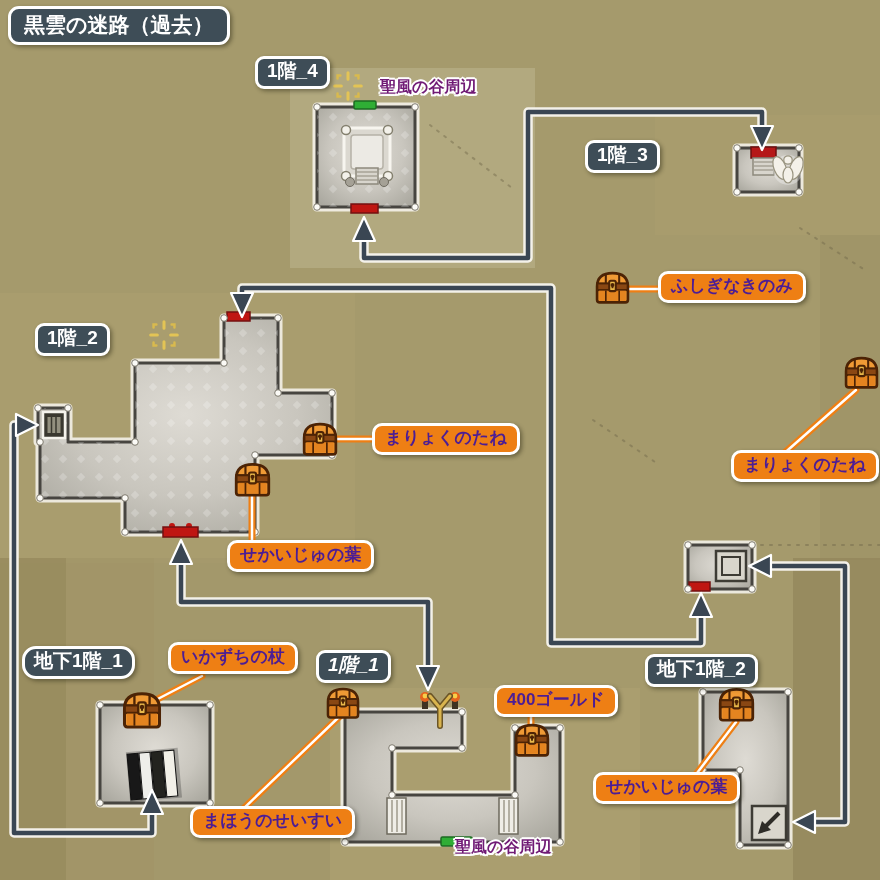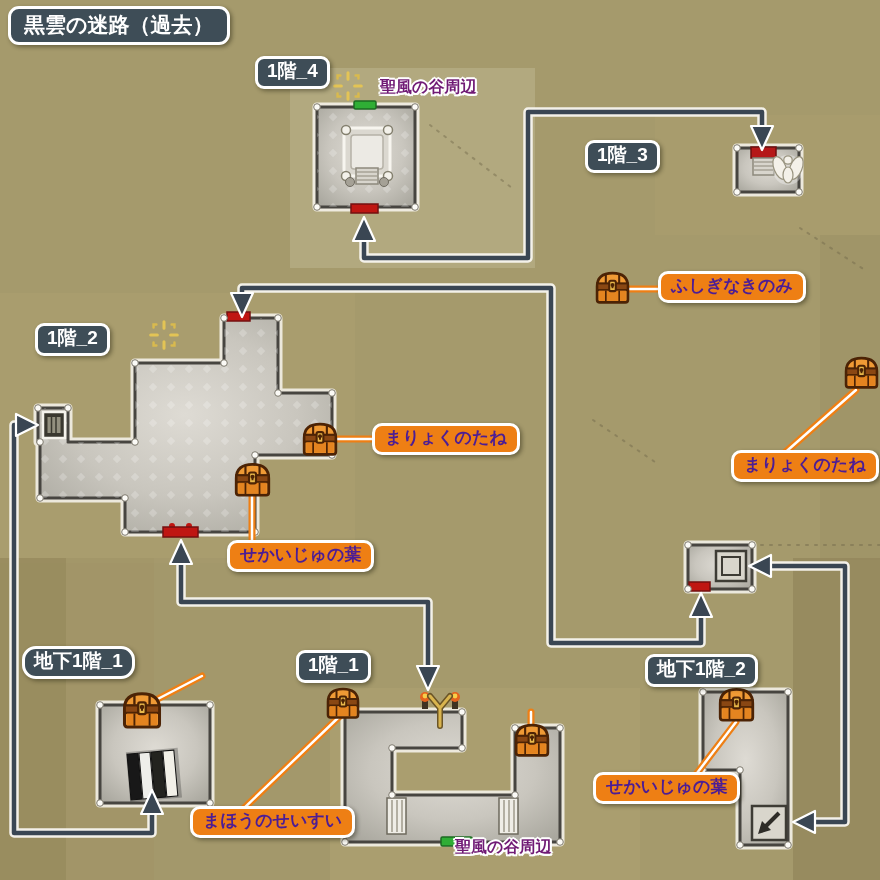--- a/index.html
+++ b/index.html
@@ -287,26 +287,28 @@
 
     <use href="#sparkle" x="329" y="67" width="38" height="38"></use>
     <use href="#sparkle" x="145" y="316" width="38" height="38"></use>
   </svg>
 
   <div class="badge title" style="left:8px;top:6px;">黒雲の迷路（過去）</div>
 
   <div class="badge" style="left:255px;top:56px;">1階_4</div>
   <div class="badge" style="left:585px;top:140px;">1階_3</div>
   <div class="badge" style="left:35px;top:323px;text-align:center;">1階_2</div>
-  <div class="badge" style="left:296px;top:650px;">1階_1</div>
+  <div class="badge" style="left:316px;top:650px;font-style:italic;">1階_1</div>
   <div class="badge" style="left:22px;top:646px;border-radius:14px;">地下1階_1</div>
   <div class="badge" style="left:645px;top:654px;text-align:center;">地下1階_2</div>
 
   <div class="maptext" style="left:380px;top:77px;">聖風の谷周辺</div>
   <div class="maptext" style="left:455px;top:837px;">聖風の谷周辺</div>
 
   <div class="olabel" style="left:658px;top:271px;">ふしぎなきのみ</div>
   <div class="olabel" style="left:372px;top:423px;">まりょくのたね</div>
   <div class="olabel" style="left:208px;top:540px;margin-left:19px;">せかいじゅの葉</div>
   <div class="olabel" style="left:731px;top:450px;">まりょくのたね</div>
+  <div class="olabel" style="left:168px;top:642px;">いかずちの杖</div>
   <div class="olabel" style="left:190px;top:806px;">まほうのせいすい</div>
+  <div class="olabel" style="left:494px;top:685px;">400ゴールド</div>
   <div class="olabel" style="left:593px;top:772px;">せかいじゅの葉</div>
 </div>
 
 </body></html>

